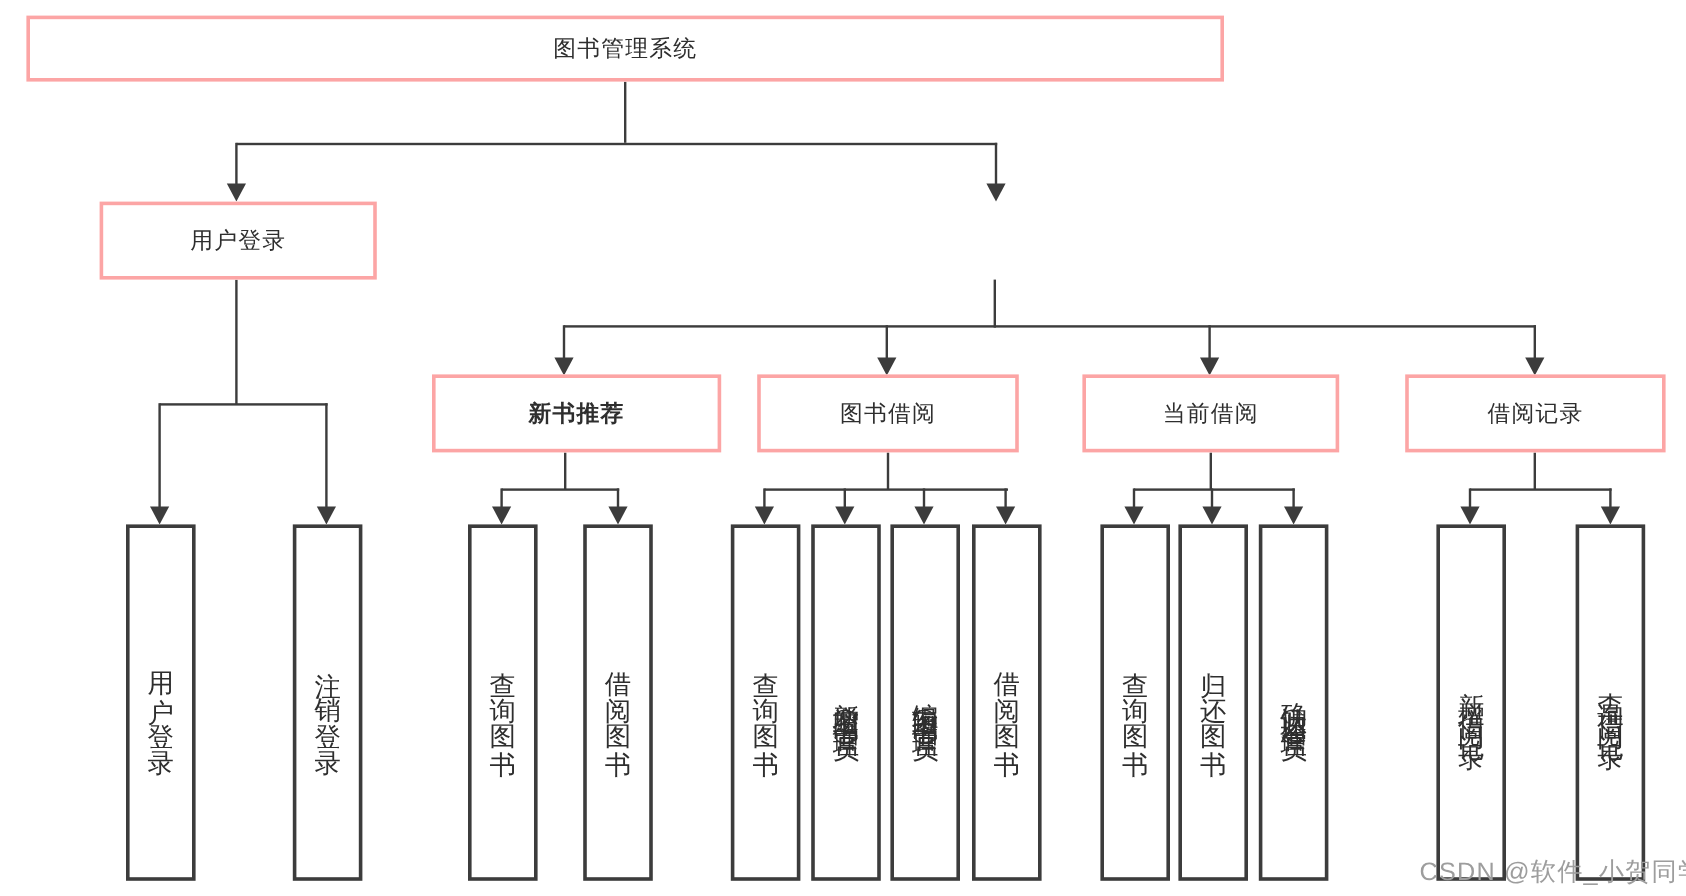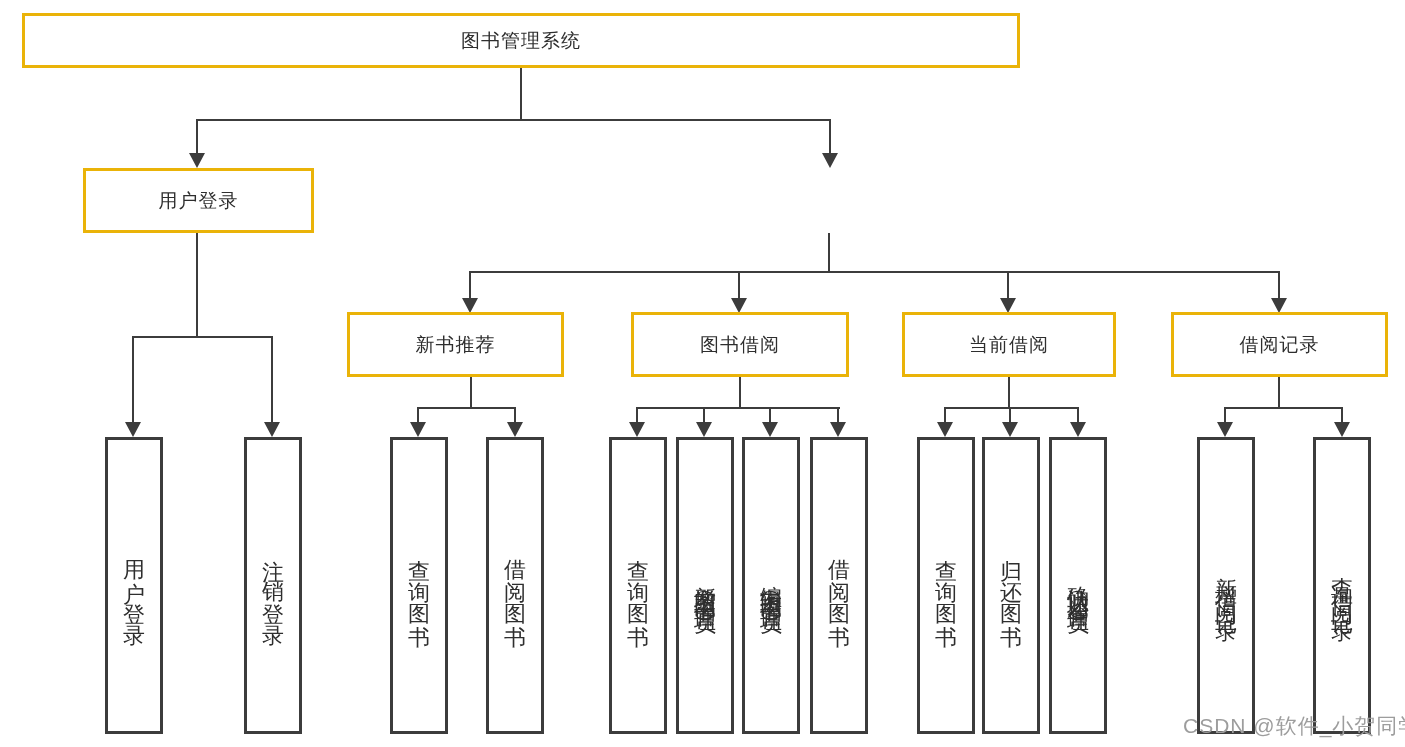--- a/index.html
+++ b/index.html
@@ -2,21 +2,21 @@
 <html><head>
 <meta charset="utf-8">
 <style>
   html,body{margin:0;padding:0;background:#ffffff;}
   .canvas{
     position:relative;width:1405px;height:747px;background:#ffffff;
     font-family:"Liberation Sans","DejaVu Sans",sans-serif;color:#2e2e2e;overflow:hidden;
   }
   .box{
     position:absolute;box-sizing:border-box;background:#ffffff;
-    border:3px solid #eab308;display:grid;place-items:center;
+    border:3px solid #fca5a5;display:grid;place-items:center;
     font-size:19px;letter-spacing:1px;white-space:nowrap;z-index:2;
   }
   .leafbox{
     position:absolute;box-sizing:border-box;background:#ffffff;
     border:3px solid #3c3c3c;display:grid;place-items:center;z-index:2;
   }
   .vtext{
     writing-mode:vertical-rl;text-orientation:mixed;
     font-size:22px;line-height:1;color:#2e2e2e;
   }
@@ -66,21 +66,21 @@
   <div class="hline" style="left:470px;top:271px;width:810px;"></div>
   <div class="vline" style="left:469px;top:271px;height:28px;"></div>
   <div class="vline" style="left:738px;top:271px;height:28px;"></div>
   <div class="vline" style="left:1007px;top:271px;height:28px;"></div>
   <div class="vline" style="left:1278px;top:271px;height:28px;"></div>
   <div class="arrow" style="left:462px;top:298px;"></div>
   <div class="arrow" style="left:731px;top:298px;"></div>
   <div class="arrow" style="left:1000px;top:298px;"></div>
   <div class="arrow" style="left:1271px;top:298px;"></div>
 
-  <div class="box" style="left:347px;top:312px;width:217px;height:65px;">
+  <div class="box" style="left:360px;top:312px;width:241px;height:65px;font-weight:bold;">
     <span>新书推荐</span>
   </div>
   <div class="box" style="left:631px;top:312px;width:218px;height:65px;">
     <span>图书借阅</span>
   </div>
   <div class="box" style="left:902px;top:312px;width:214px;height:65px;">
     <span>当前借阅</span>
   </div>
   <div class="box" style="left:1171px;top:312px;width:217px;height:65px;">
     <span>借阅记录</span>

